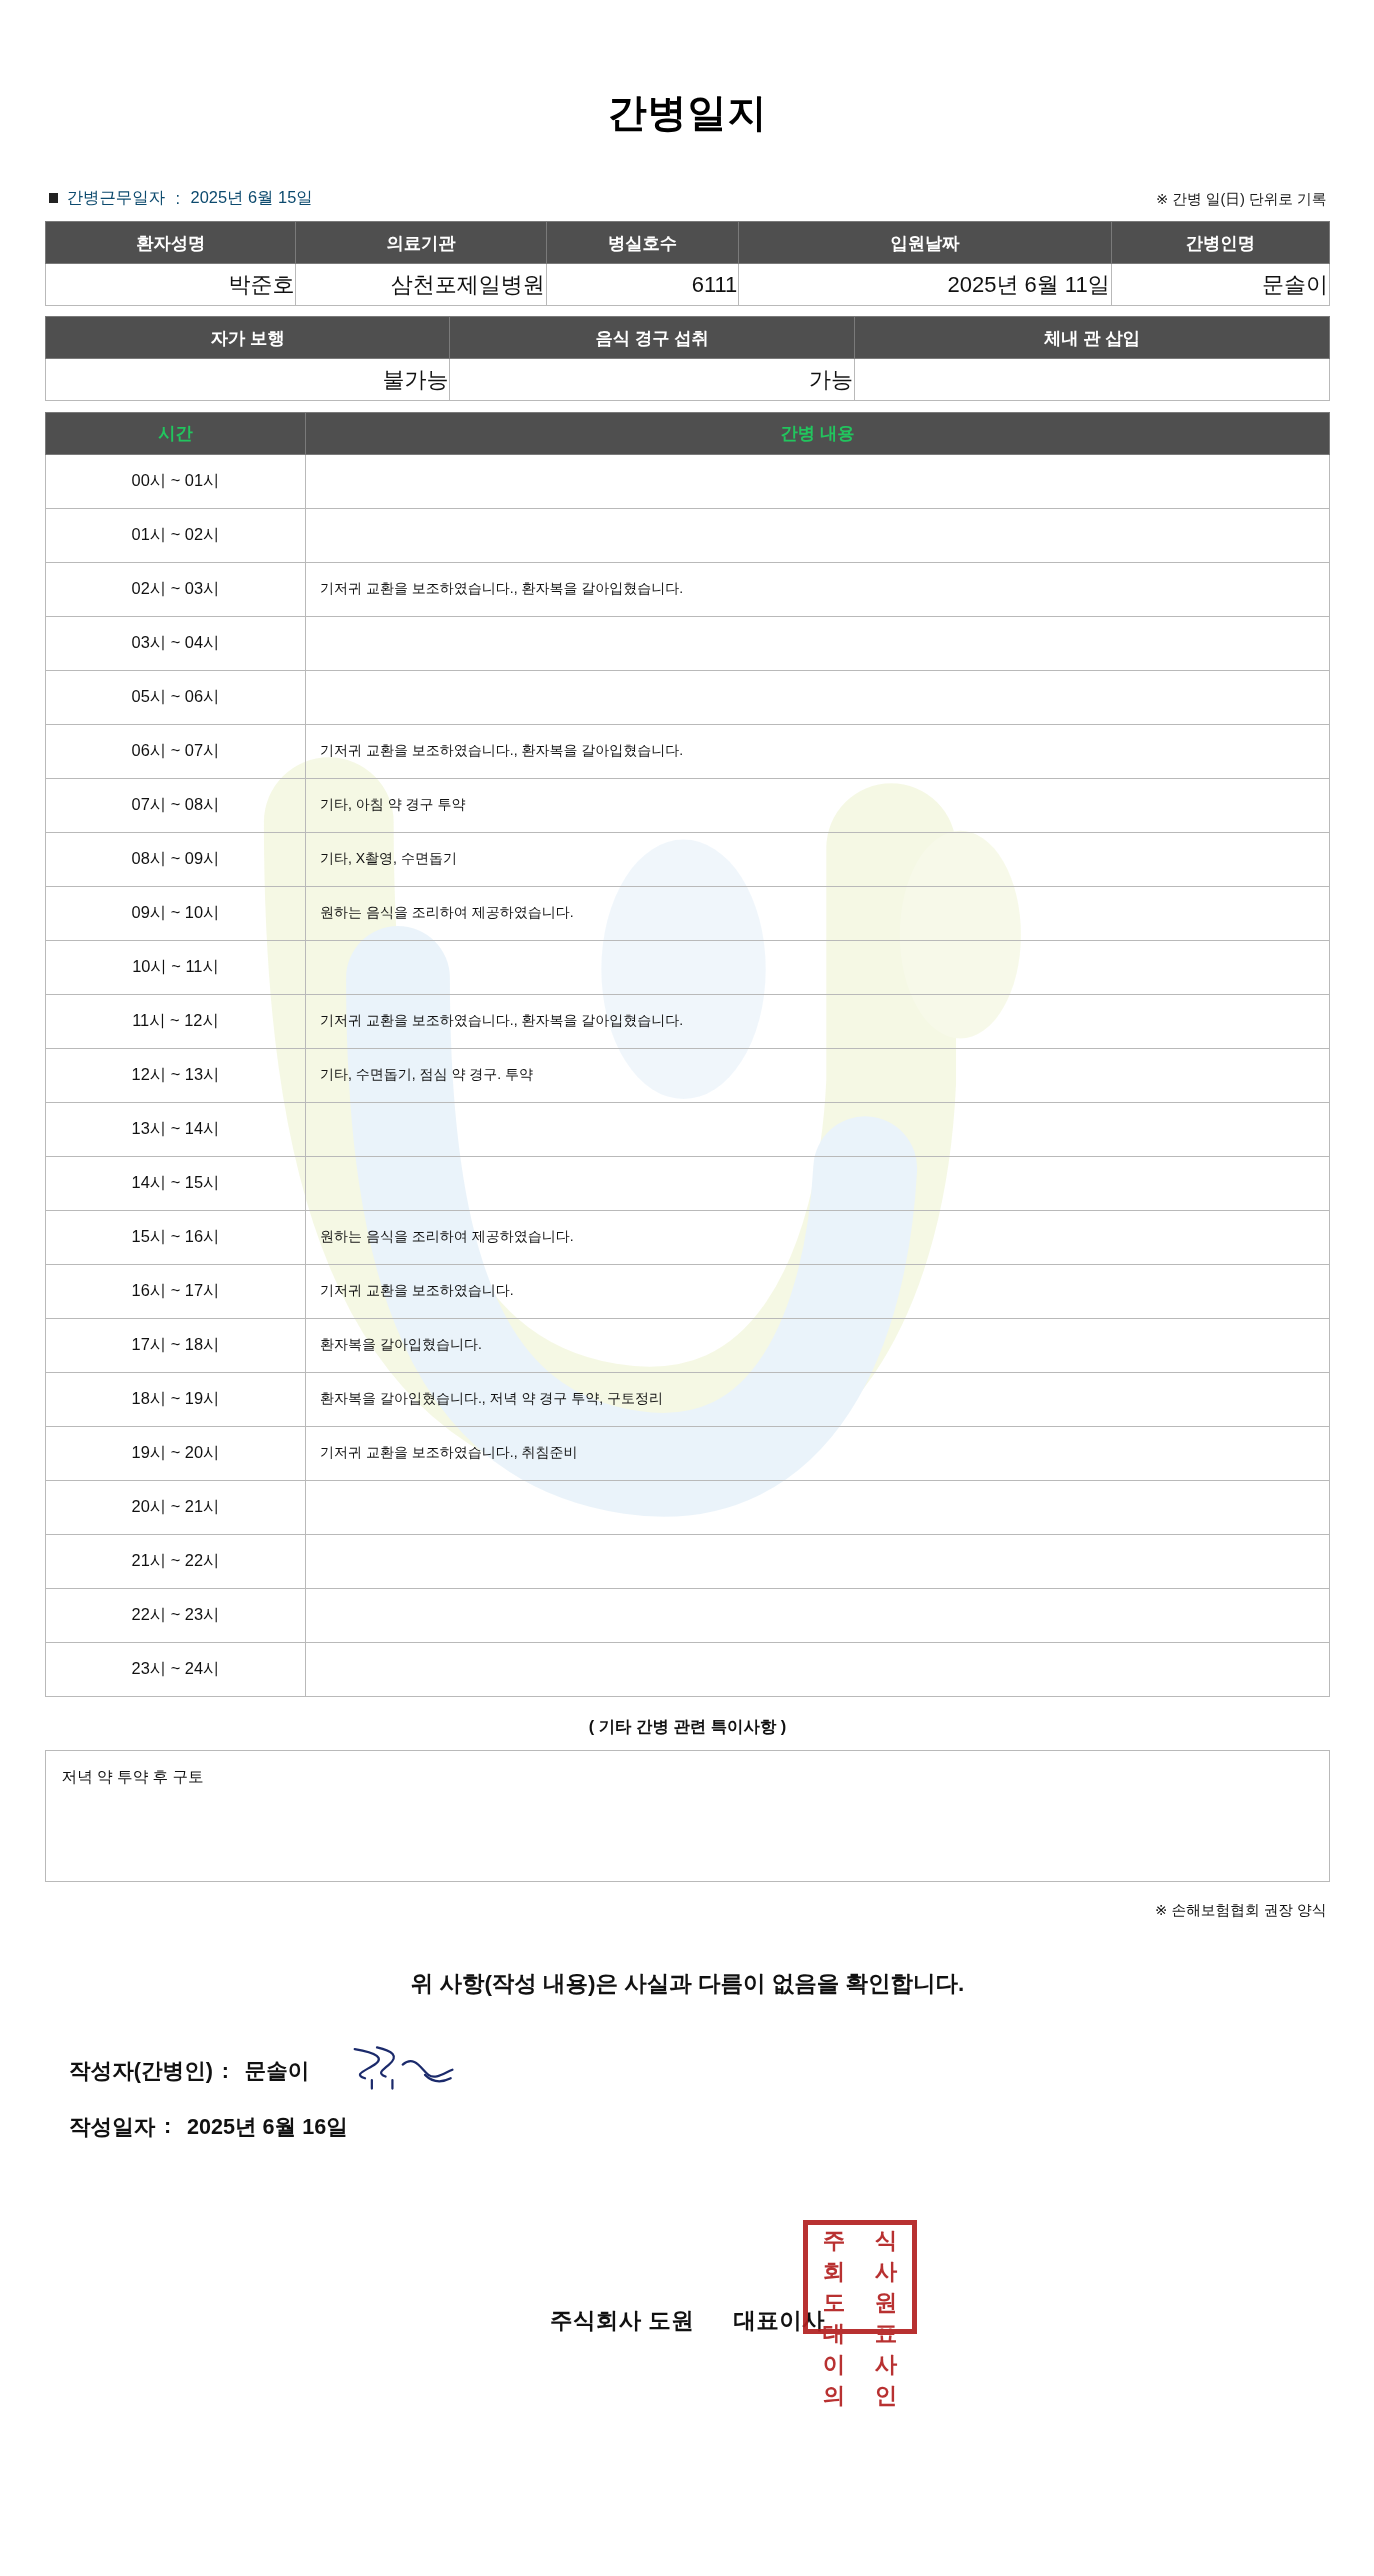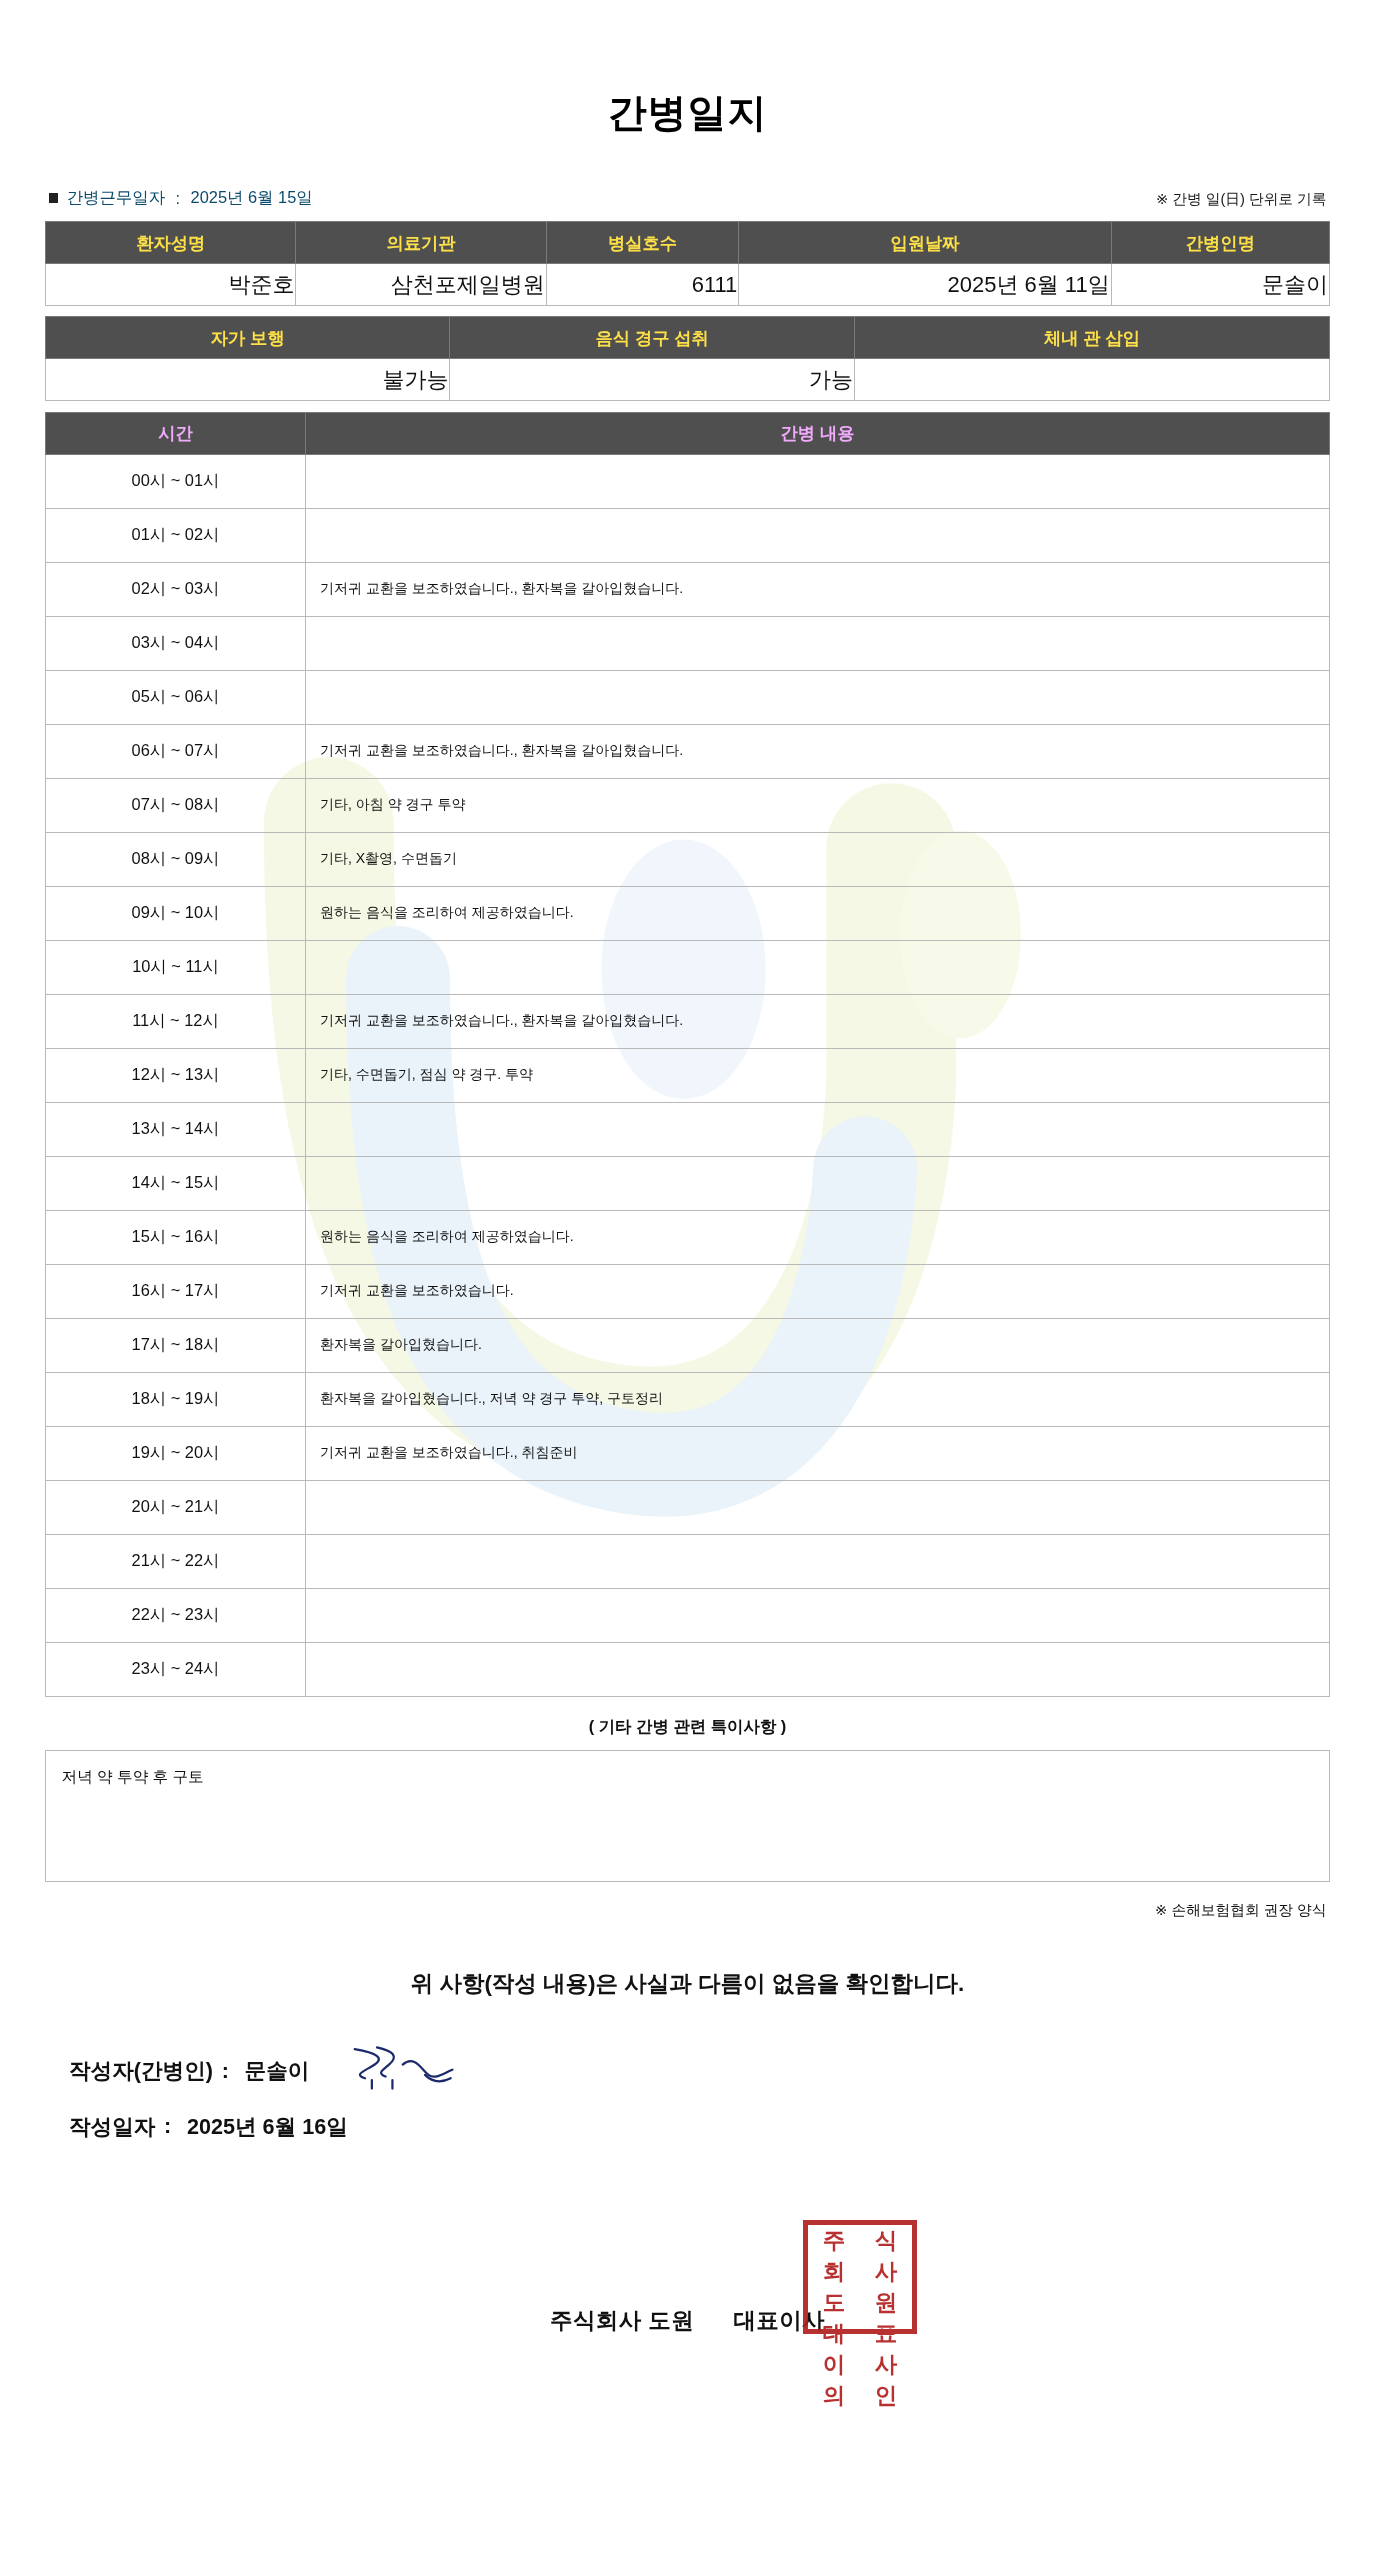--- a/index.html
+++ b/index.html
@@ -72,21 +72,21 @@
   }
 
   
   table {
     width: 100%;
     border-collapse: collapse;
     table-layout: fixed;
   }
   .hdr th {
     background: #4f4f4f;
-    color: #fde047;
+    color: #ffffff;
     font-size: 17.3px;
     font-weight: bold;
     height: 42px;
     border: 0.9px solid #7a7a7a;
     text-align: center;
     vertical-align: middle;
   }
   .val-td {
     border: 0.9px solid #b9b9b9;
     height: 42px;
@@ -95,21 +95,21 @@
     vertical-align: middle;
     background: transparent;
   }
 
   .block-gap { height: 10.4px; }
 
   
   .hours { margin-top: 10.4px; }
   .hours th.time-h, .hours th.content-h {
     background: #4f4f4f;
-    color: #f0abfc;
+    color: #22c55e;
     font-size: 17.3px;
     font-weight: bold;
     height: 42px;
     border: 0.9px solid #7a7a7a;
   }
   .hours td.time-c {
     width: 260px;
     border: 0.9px solid #b9b9b9;
     text-align: center;
     font-size: 16.4px;

